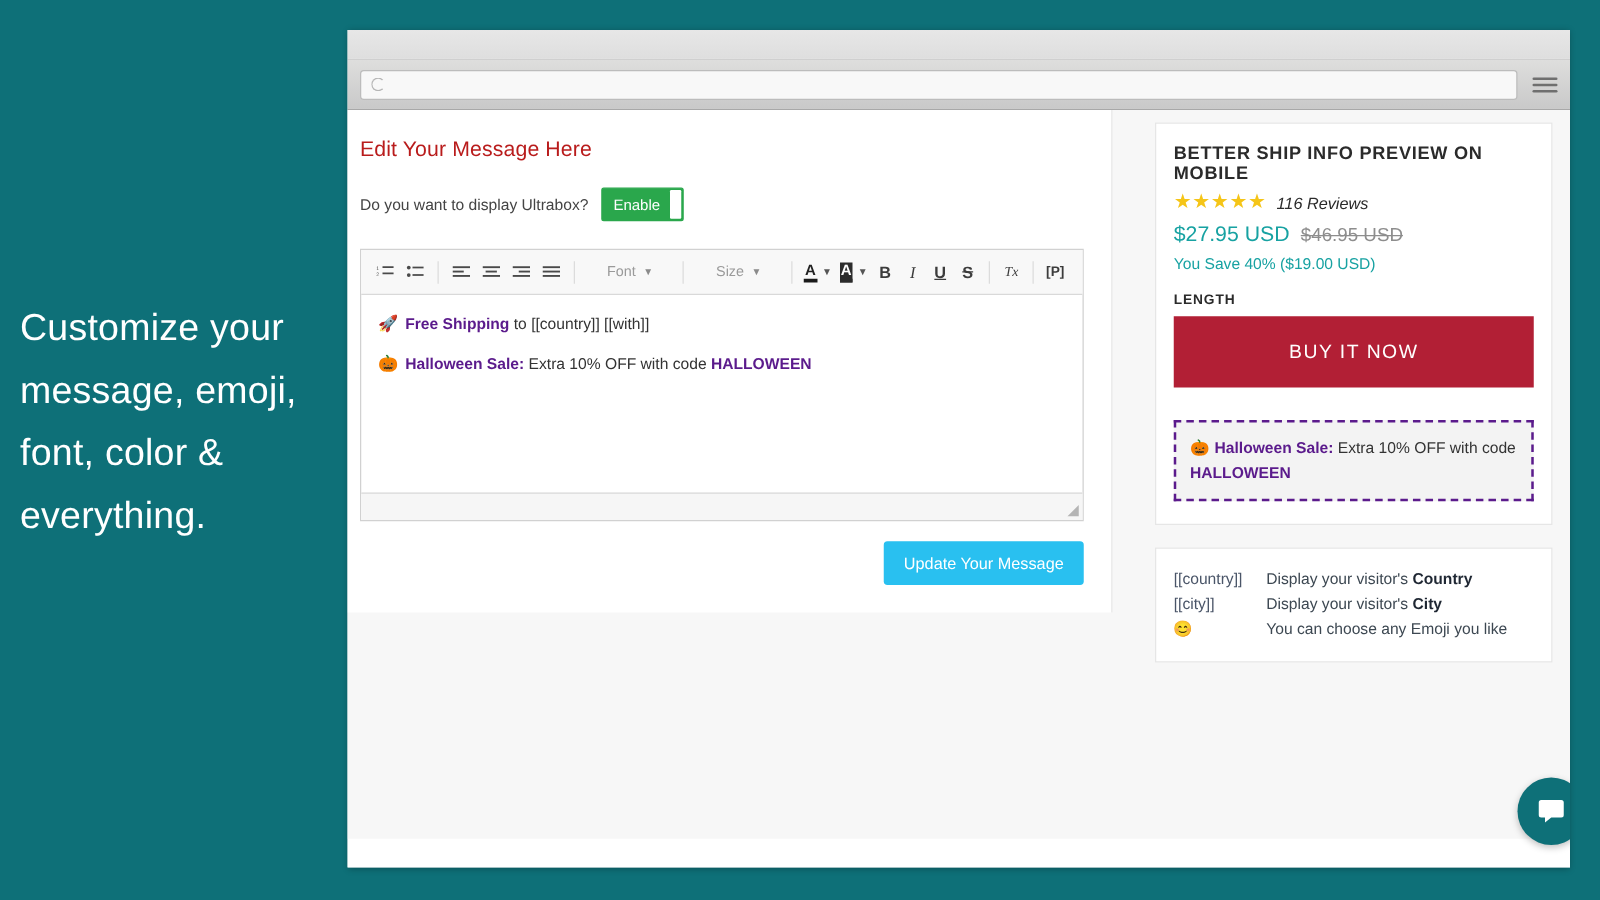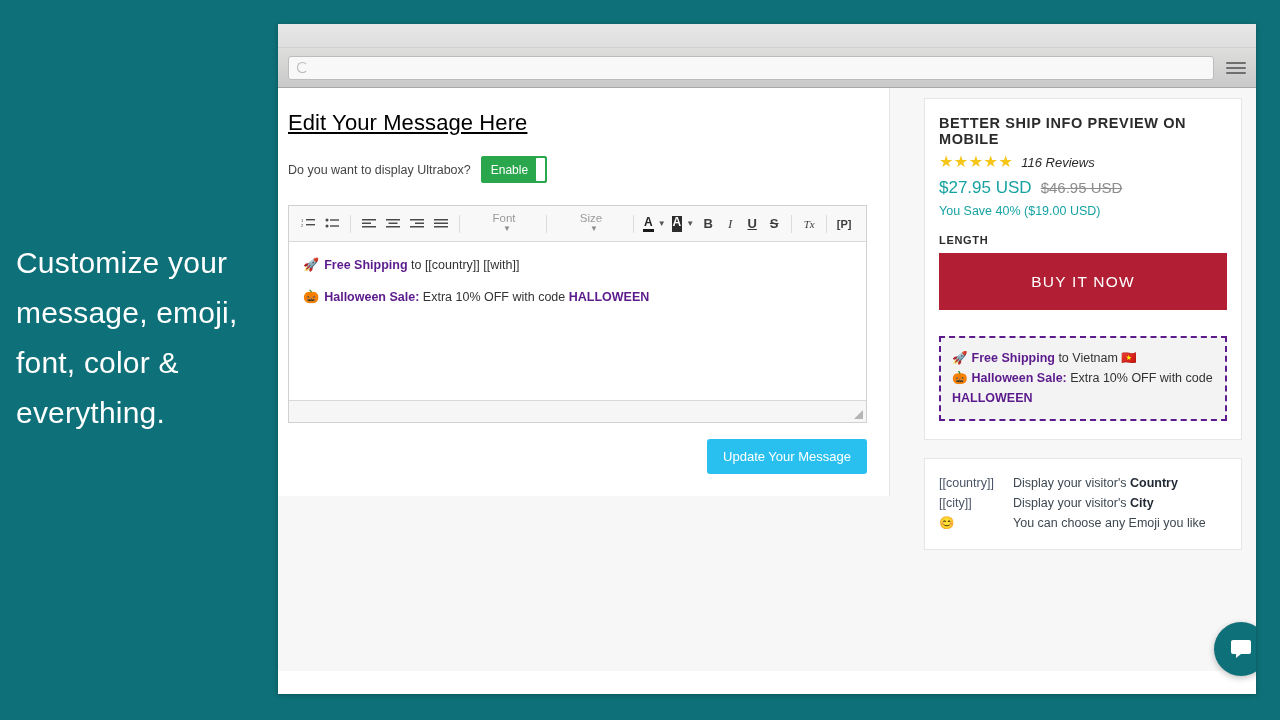--- a/index.html
+++ b/index.html
@@ -87,25 +87,24 @@
 
   
   .editor-col {
     width: 612px;
     background: #ffffff;
     border-right: 1px solid #e6e6e6;
     min-height: 385px;
     padding: 22px 22px 22px 10px;
   }
   .page-title {
-    font-size: 22px; color: #000000;
+    font-size: 17px; color: #b91c1c;
     font-weight: 400;
     margin: 0 0 20px 0;
     letter-spacing: .1px;
-    text-decoration: underline;
   }
   .toggle-row { display: flex; align-items: center; margin-bottom: 22px; }
   .toggle-label { font-size: 12.5px; color: #444; margin-right: 10px; }
   .toggle {
     width: 66px; height: 27px;
     background: #2aa74c;
     border: 1px solid #2aa74c;
     border-radius: 2px;
     display: flex; align-items: center;
     cursor: pointer; position: relative;
@@ -134,23 +133,23 @@
   }
   .tb-btn {
     width: 22px; height: 24px;
     display: flex; align-items: center; justify-content: center;
     cursor: pointer; color: #4a4a4a;
     font-size: 12px;
   }
   .tb-sep { width: 1px; height: 18px; background: #dcdcdc; margin: 0 5px; }
   .tb-select {
     height: 24px; min-width: 72px;
-    display: flex; align-items: center; justify-content: flex-start;
+    display: flex; align-items: center; justify-content: center;
     font-size: 11.5px; color: #9a9a9a;
-    padding: 0 4px 0 6px; cursor: pointer; flex-direction: column;
+    padding: 0 4px 0 6px; cursor: pointer;
   }
   .tb-select .caret { font-size: 8px; color: #8b8b8b; margin-left: 6px; }
   .tb-label {
     font-size: 13px; font-weight: 700; color: #3c3c3c;
     display: flex; align-items: center; justify-content: center;
     width: 20px; height: 24px; cursor: pointer;
   }
   .tb-label.ital { font-style: italic; font-weight: 500; font-family: "Liberation Serif", serif; }
   .tb-label.under { text-decoration: underline; }
   .tb-label.strike { text-decoration: line-through; }
@@ -421,23 +420,20 @@
             <span class="price-was">$46.95 USD</span>
           </div>
           <div class="save-line">You Save 40% ($19.00 USD)</div>
 
           <div class="field-label">LENGTH</div>
 
           <button class="buy-btn">BUY IT NOW</button>
 
           <div class="ship-box">
             <div>
-              <span class="emj">🚀</span><span class="accent">Free Shipping</span><span> to Vietnam </span><span>🇻🇳</span>
-            </div>
-            <div>
               <span class="emj">🎃</span><span class="accent">Halloween Sale:</span><span> Extra 10% OFF with code </span><span class="accent">HALLOWEEN</span>
             </div>
           </div>
         </div>
 
         <div class="legend-card">
           <div class="legend-row">
             <span class="legend-key">[[country]]</span>
             <span class="legend-val"><span>Display your visitor's </span><b>Country</b></span>
           </div>

